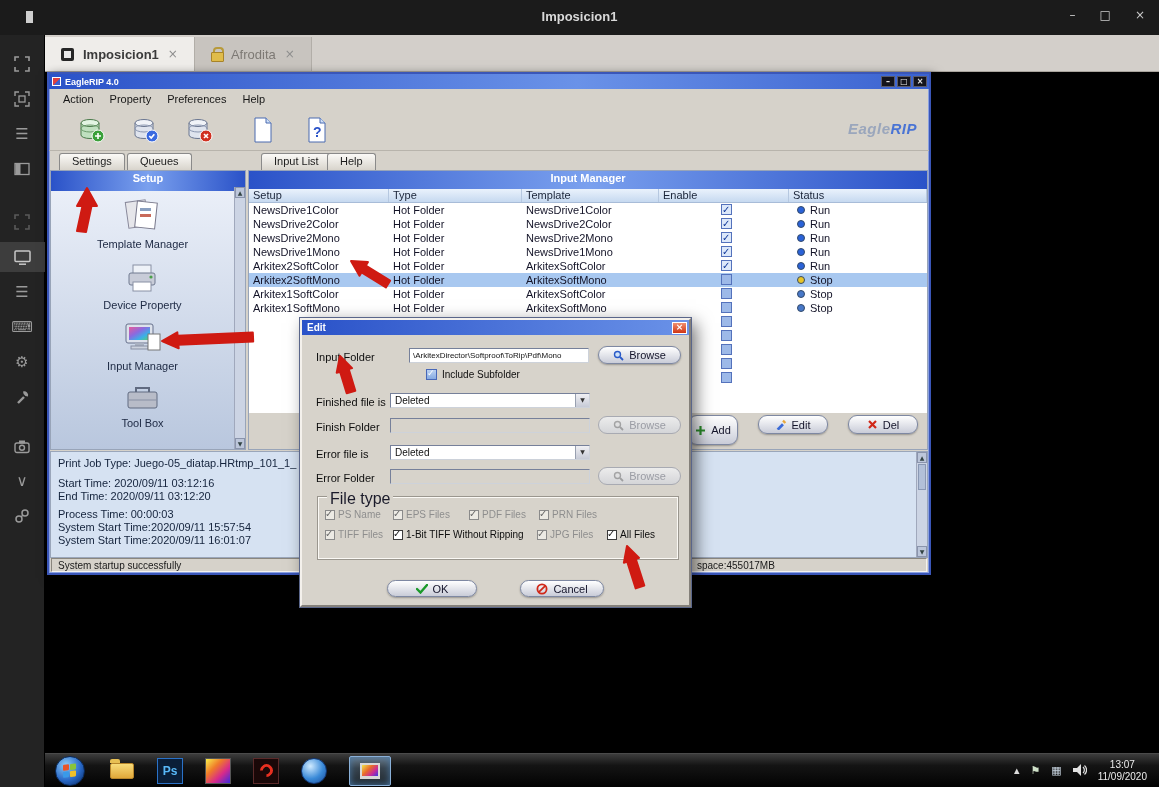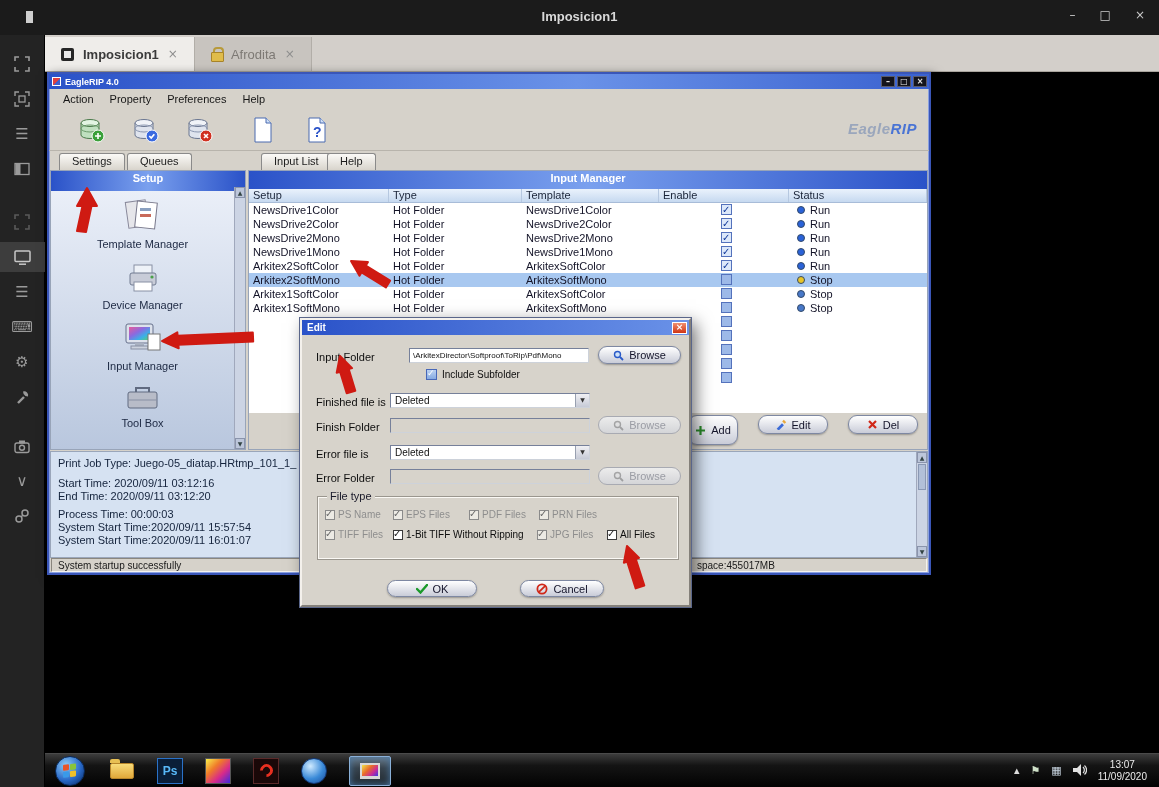--- a/index.html
+++ b/index.html
@@ -89,21 +89,21 @@
 .dlg-close{margin-left:auto;margin-right:2px;width:15px;height:12px;background:linear-gradient(#f09070,#cf3514);border:1px solid #fff;color:#fff;font-size:9px;line-height:9px;text-align:center;font-weight:bold;}
 .fl{position:absolute;font-size:11px;color:#0e0e0e;white-space:nowrap;}
 .tf{position:absolute;height:15px;background:#fff;border:1px solid;border-color:#76809a #cdd2da #cdd2da #76809a;font-size:8px;color:#111;padding:0 3px;font-family:"Liberation Sans",sans-serif;}
 .tf.dis{background:#d7d3cb;}
 .combo{position:absolute;height:15px;background:#fff;border:1px solid;border-color:#76809a #cdd2da #cdd2da #76809a;font-size:10px;}
 .combo .val{position:absolute;left:4px;top:1px;color:#111;}
 .combo .arr{position:absolute;right:0;top:0;bottom:0;width:14px;background:linear-gradient(#f0f0f4,#c6cad6);border-left:1px solid #98a0b0;color:#333;font-size:6px;text-align:center;line-height:12px;}
 .chk-sub{position:absolute;width:11px;height:11px;background:linear-gradient(#bcd2f2,#86abe2);border:1px solid #4868b8;}
 .chk-sub.checked::after{content:"✓";position:absolute;left:0;top:-2px;font-size:9px;color:#fff;font-weight:bold;font-family:"DejaVu Sans",sans-serif;}
 .group{position:absolute;left:15px;top:176px;width:362px;height:64px;border:1px solid #9a968e;box-shadow:1px 1px 0 #fbf9f5 inset,-1px -1px 0 #fbf9f5 inset;}
-.group-lbl{position:absolute;left:9px;top:-7px;background:#d7d3cb;padding:0 3px;font-size:11px;color:#1a1a2a;}
+.group-lbl{position:absolute;left:9px;top:-7px;background:#d7d3cb;padding:0 3px;font-size:16px;color:#1a1a2a;}
 .ft{position:absolute;display:flex;align-items:center;gap:3px;font-size:10px;color:#0e0e0e;white-space:nowrap;}
 .ft.disabled{color:#8e8e8e;}
 .cb{width:10px;height:10px;background:#fff;border:1px solid #3a3a3a;position:relative;flex:none;}
 .ft.disabled .cb{border-color:#8a8a8a;background:#eceae4;}
 .cb.checked::after{content:"✓";position:absolute;left:-1px;top:-3px;font-size:10px;font-weight:bold;color:#1a1a1a;font-family:"DejaVu Sans",sans-serif;}
 .ft.disabled .cb.checked::after{color:#6a6a6a;}
 
 
 .taskbar{position:absolute;left:45px;right:0;bottom:0;height:34px;background:linear-gradient(#3c3c3c,#141414 35%,#020202);border-top:1px solid #4a4a4a;display:flex;align-items:center;}
 .orb{width:30px;height:30px;border-radius:50%;margin:0 4px 0 10px;background:radial-gradient(circle at 35% 30%,#8ecdf8,#2a6ac8 55%,#0a2f6e 92%);border:1px solid #0a2a5a;display:flex;align-items:center;justify-content:center;flex:none;}
@@ -293,21 +293,21 @@
                 </svg></span>
             <span>Template Manager</span>
           </div>
           <div class="setup-item">
             <span><svg width="46" height="36">
                   <rect x="14" y="6" width="18" height="9" fill="#eef2f8" stroke="#8890a4"></rect>
                   <rect x="10" y="14" width="26" height="12" rx="2" fill="#c8ccd8" stroke="#707a90"></rect>
                   <rect x="14" y="23" width="18" height="9" fill="#fff" stroke="#8890a4"></rect>
                   <circle cx="32" cy="18" r="1.6" fill="#4aa04a"></circle>
                 </svg></span>
-            <span>Device Manager</span>
+            <span>Device Property</span>
           </div>
           <div class="setup-item">
             <span><svg width="46" height="36">
                   <defs>
                     <linearGradient id="scr1" x1="0" y1="0" x2="1" y2="1">
                       <stop offset="0" stop-color="#e85a9a"></stop>
                       <stop offset=".4" stop-color="#8a6ae0"></stop>
                       <stop offset=".7" stop-color="#3ab0e8"></stop>
                       <stop offset="1" stop-color="#5ad06a"></stop>
                     </linearGradient>

